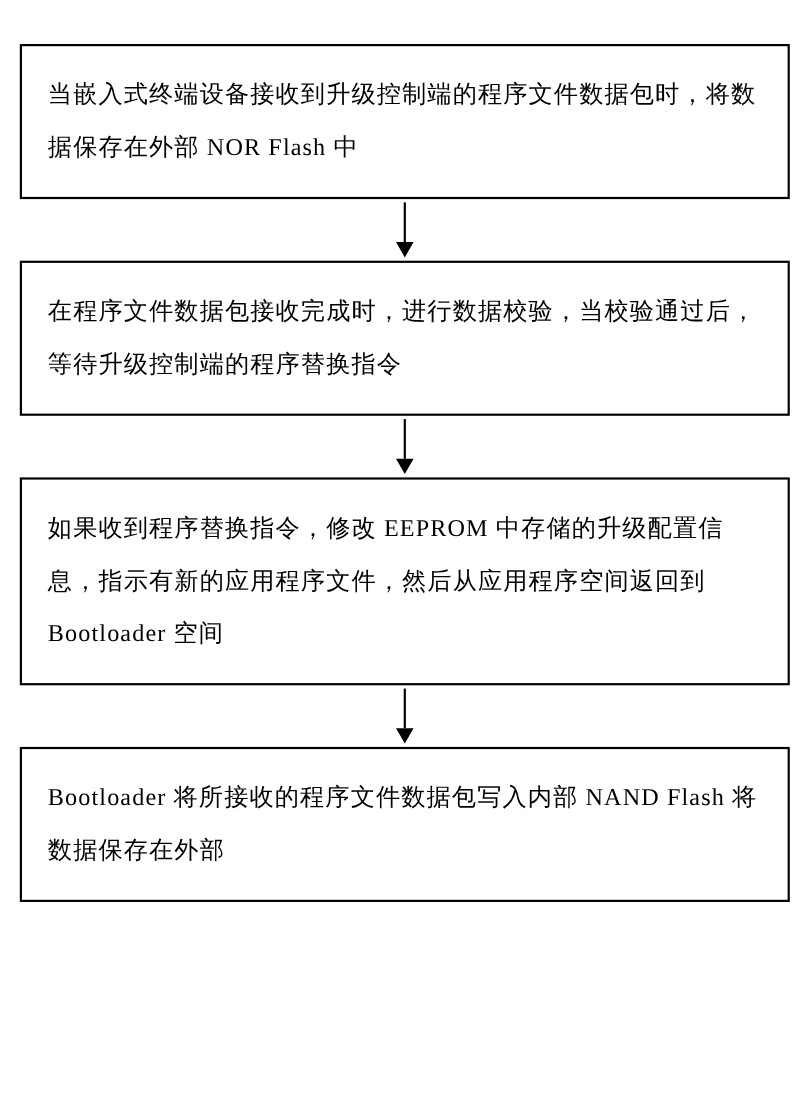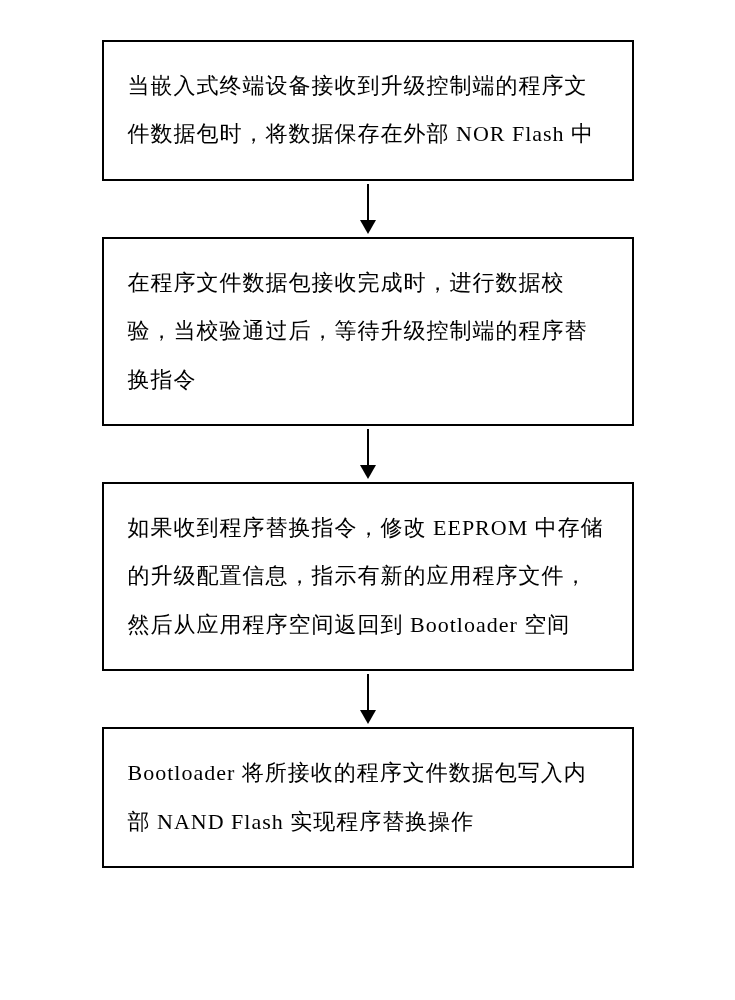--- a/index.html
+++ b/index.html
@@ -12,21 +12,21 @@
       height: 1000px;
       background: #ffffff;
       font-family: "SimSun", "宋体", serif;
       display: flex;
       flex-direction: column;
       align-items: center;
       padding: 40px 20px;
     }
     .flow-box {
       border: 2px solid #000;
-      width: 532px;
+      width: 700px;
       padding: 20px 24px;
       font-size: 22px;
       line-height: 2.2;
       text-align: left;
       background: #fff;
       letter-spacing: 1px;
     }
     .arrow {
       display: flex;
       flex-direction: column;
@@ -71,14 +71,14 @@
 <div class="flow-box">
   <span>如果收到程序替换指令，修改 EEPROM 中存储的升级配置信息，指示有新的应用程序文件，然后从应用程序空间返回到 Bootloader 空间</span>
 </div>
 
 <div class="arrow">
   <div class="arrow-line"></div>
   <div class="arrow-head"></div>
 </div>
 
 <div class="flow-box">
-  <span>Bootloader 将所接收的程序文件数据包写入内部 NAND Flash 实现程序替换操作</span>
+  <span>Bootloader 将所接收的程序文件数据包写入内部 NAND Flash 将数据保存在外部</span>
 </div>
 
 </body></html>

